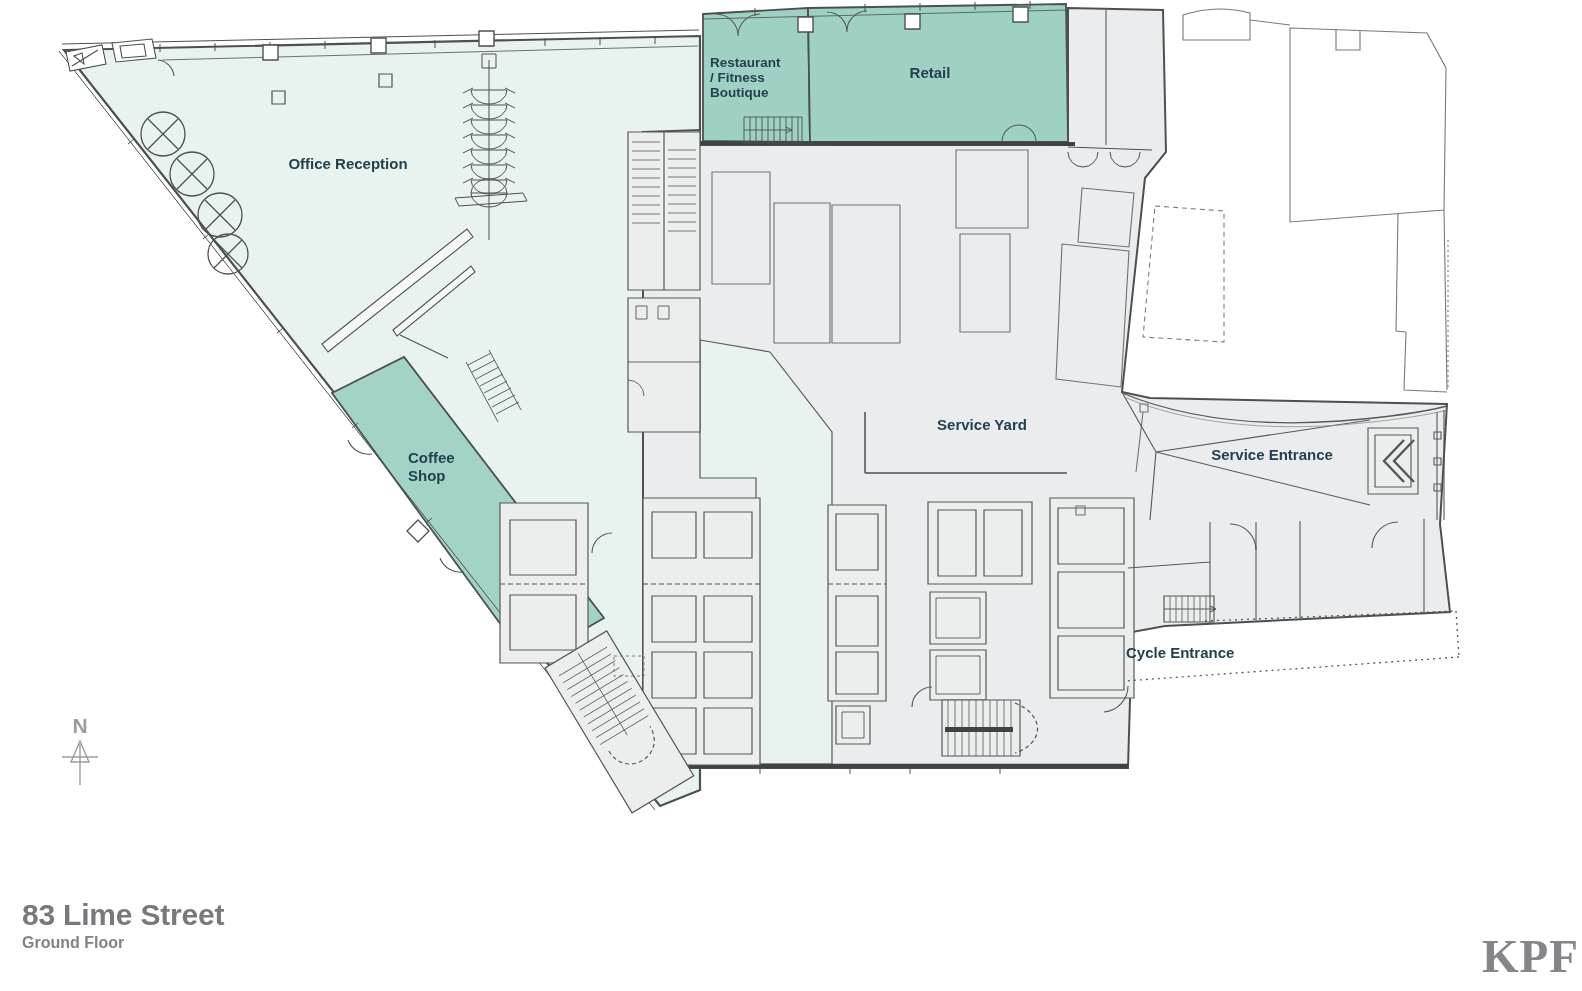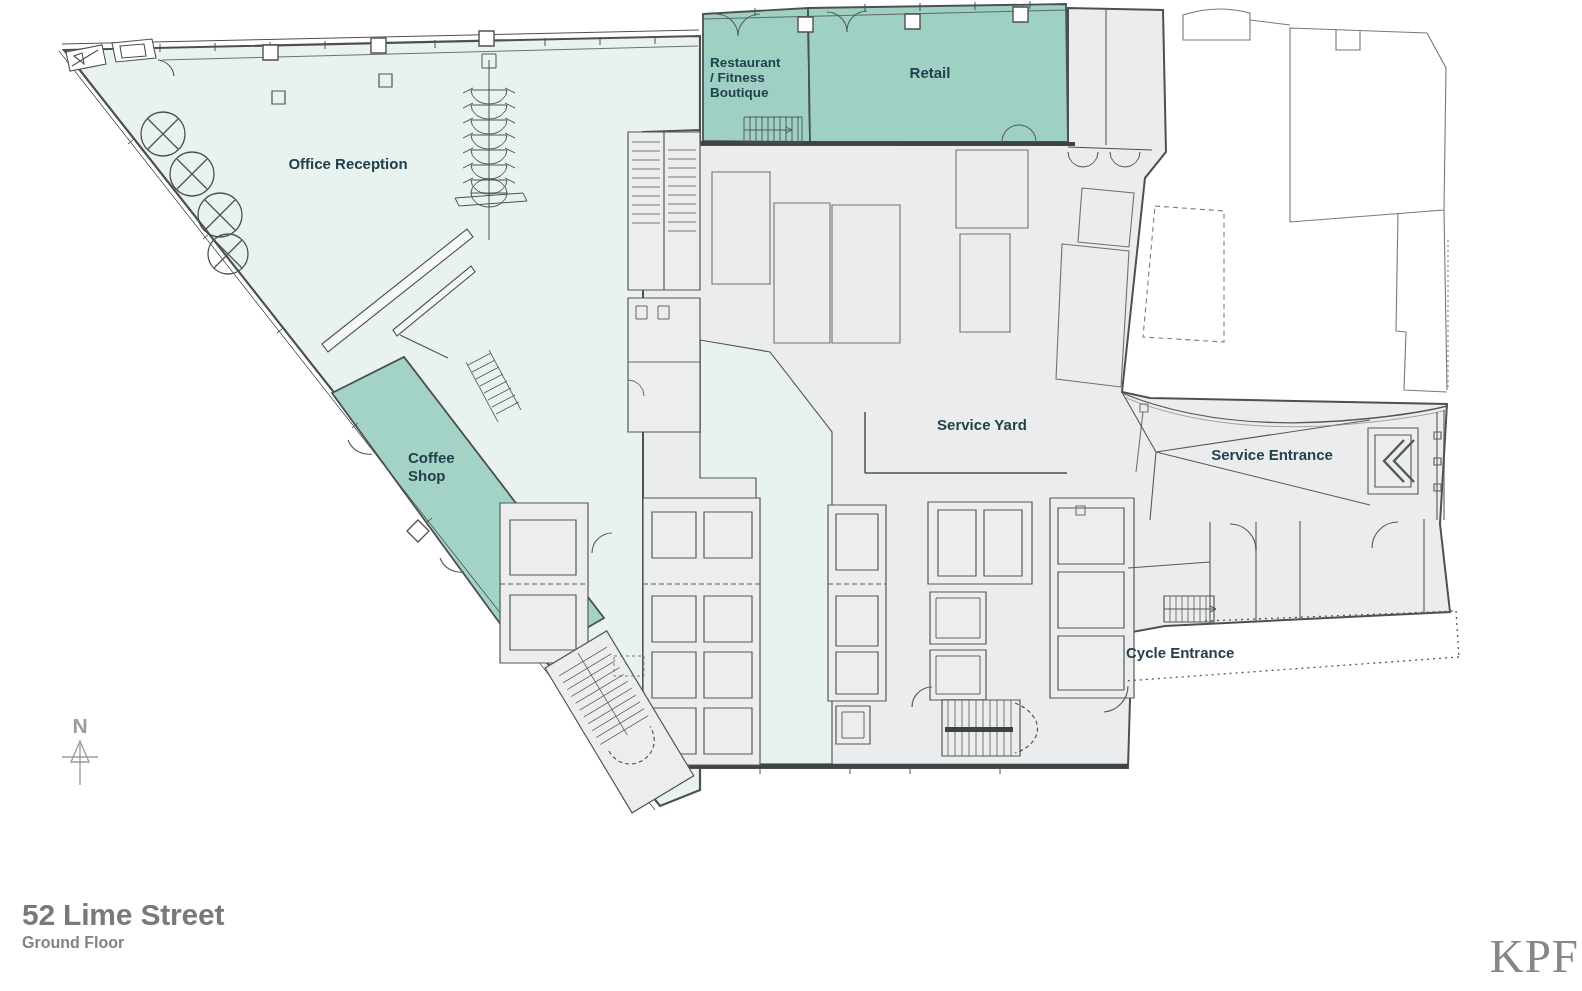--- a/index.html
+++ b/index.html
@@ -3,21 +3,21 @@
 <meta charset="utf-8">
 <style>
   html,body{margin:0;padding:0;background:#ffffff;}
   .page{position:relative;width:1582px;height:991px;background:#fff;overflow:hidden;
         font-family:"Liberation Sans",sans-serif;}
   .plan-svg{position:absolute;left:0;top:0;}
   .title-block{position:absolute;left:22px;top:898px;}
   .project-title{font-size:30px;font-weight:700;color:#78797c;letter-spacing:-0.2px;line-height:1.15;}
   .floor-title{font-size:16px;font-weight:600;color:#828387;line-height:1.25;}
   .logo{position:absolute;right:3px;bottom:8px;font-family:"Liberation Serif",serif;
-        font-weight:400;font-size:47px;color:#84868a;letter-spacing:1px;}
+        font-weight:700;font-size:47px;color:#84868a;letter-spacing:1px;}
   text{font-family:"Liberation Sans",sans-serif;}
   .zone-label{font-weight:700;fill:#24424e;}
   .f15{font-size:15px;} .f14{font-size:13.5px;}
   .compass-label{font-size:21px;font-weight:700;fill:#9b9c9e;}
 </style>
 </head>
 <body>
 
 <div class="page">
 
@@ -215,19 +215,19 @@
     <text class="compass-label" x="80" y="733" text-anchor="middle">N</text>
     <g fill="none" stroke="#9b9c9e" stroke-width="1.4">
       <path d="M80,744 V785"></path>
       <path d="M80,741 L71,762 L89,762 Z"></path>
       <path d="M62,757 H98"></path>
     </g>
   </g>
 </svg>
 
 <div class="title-block">
-  <div class="project-title">52 Lime Street</div>
+  <div class="project-title">83 Lime Street</div>
   <div class="floor-title">Ground Floor</div>
 </div>
 
 <div class="logo">KPF</div>
 
 </div>
 
 </body></html>

